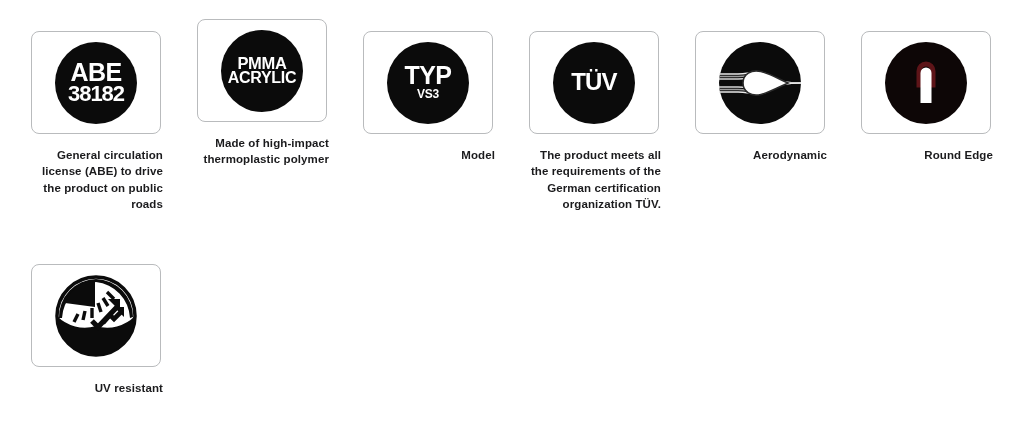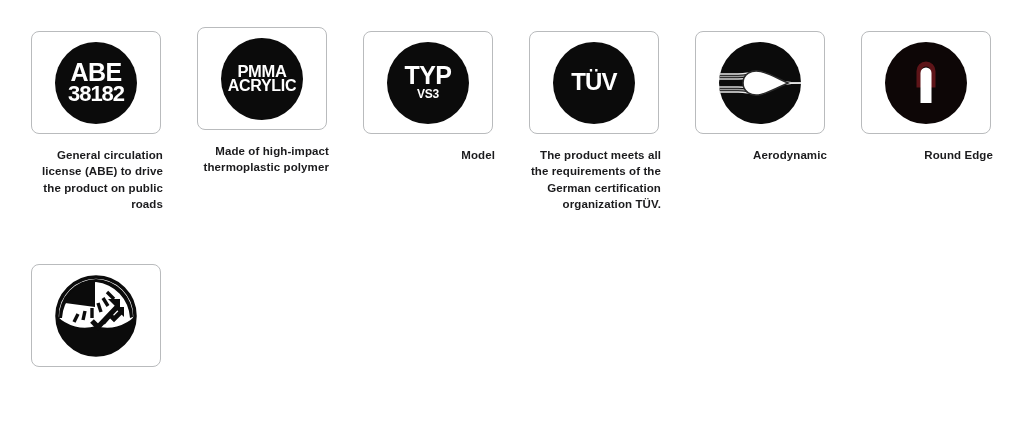--- a/index.html
+++ b/index.html
@@ -44,21 +44,21 @@
   <div class="feature" style="left:31px;top:31px;">
     <div class="card">
       <div class="disc">
         <span class="t-big">ABE</span>
         <span class="t-sub">38182</span>
       </div>
     </div>
     <div class="caption">General circulation license (ABE) to drive the product on public roads</div>
   </div>
 
-  <div class="feature" style="left:197px;top:27px;">
+  <div class="feature" style="left:197px;top:19px;">
     <div class="card">
       <div class="disc">
         <span class="t-mid">PMMA</span>
         <span class="t-mid2">ACRYLIC</span>
       </div>
     </div>
     <div class="caption">Made of high-impact thermoplastic polymer</div>
   </div>
 
   <div class="feature" style="left:363px;top:31px;">
@@ -123,15 +123,16 @@
           <line x1="44" y1="29" x2="47" y2="38"></line>
           <line x1="49" y1="24" x2="54" y2="32"></line>
           <line x1="53" y1="18" x2="60" y2="25"></line>
         </g>
         <path d="M38 47 l6 6 l19 -20" fill="none" stroke="#0b0b0b" stroke-width="5.2" stroke-linecap="butt"></path>
         <path d="M54 25 h12 v12 l-4 -4 l-8 -8 Z" fill="#0b0b0b"></path>
         <path d="M49 49 l7 -8 l4 4 l8 -8" fill="none" stroke="#0b0b0b" stroke-width="4.6"></path>
         <path d="M60 33 h10 v10 l-3.5 -3.5 l-6.5 -6.5 Z" fill="#0b0b0b"></path>
       </svg>
     </div>
+    <div class="caption">UV resistant</div>
   </div>
 
 </div>
 
 </body></html>

